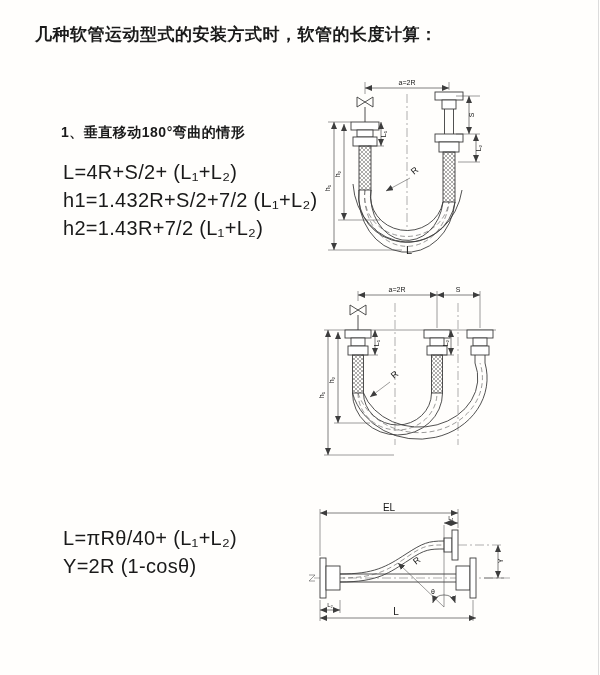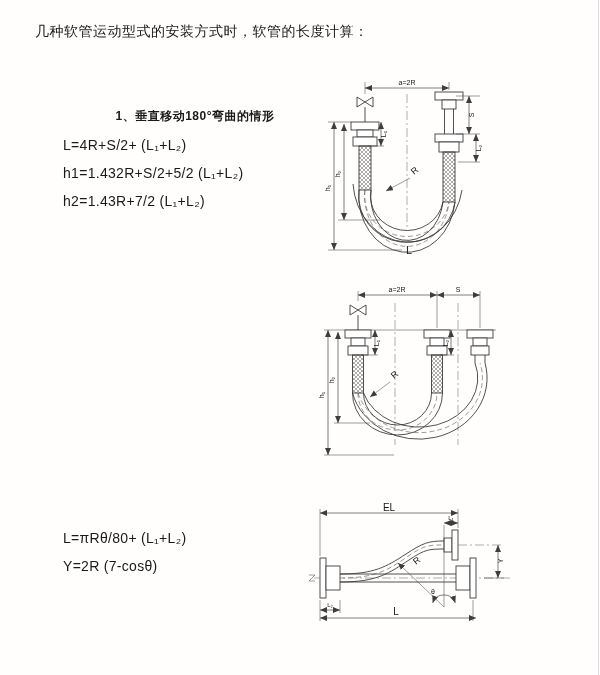--- a/index.html
+++ b/index.html
@@ -4,30 +4,30 @@
 <style>
   html,body{margin:0;padding:0;}
   body{
     width:600px;height:675px;background:#ffffff;
     font-family:"Liberation Sans","DejaVu Sans",sans-serif;
     color:#1a1a1a;position:relative;overflow:hidden;
   }
   .page{position:relative;width:600px;height:675px;background:#fffefc;}
   .edge-r{position:absolute;right:1px;top:0;bottom:0;width:1px;background:#dcdcdc;}
   .doc-title{
-    position:absolute;left:35px;top:23px;font-size:14px;font-weight:400;
+    position:absolute;left:35px;top:23px;font-size:17px;font-weight:700;
     letter-spacing:.5px;white-space:nowrap;
   }
   .calc-section{position:absolute;left:45px;width:300px;}
   .calc-section h2{
-    margin:0;font-size:12px;font-weight:700;letter-spacing:.5px;white-space:nowrap;text-align:center;
+    margin:16px;font-size:14px;font-weight:700;letter-spacing:.5px;white-space:nowrap;
   }
   .formulas{margin-top:6px;padding-left:18px;}
   .formula{
-    margin:0;font-size:14px;line-height:28px;letter-spacing:.3px;
+    margin:0;font-size:20px;line-height:28px;letter-spacing:.3px;
     font-weight:400;white-space:nowrap;
   }
   .s1{top:108px;}
   .s2{top:301px;}
   .s3{top:518px;}
   .diag{position:absolute;}
   .d1{left:322px;top:72px;width:190px;height:185px;}
   .d2{left:318px;top:283px;width:200px;height:185px;}
   .d3{left:306px;top:503px;width:210px;height:140px;}
   
@@ -65,21 +65,21 @@
 
 <div class="page">
   <div class="edge-r"></div>
 
   <div class="doc-title">几种软管运动型式的安装方式时，软管的长度计算：</div>
 
   <section class="calc-section s1">
     <h2>1、垂直移动180°弯曲的情形</h2>
     <div class="formulas">
       <p class="formula">L=4R+S/2+ (L₁+L₂)</p>
-      <p class="formula">h1=1.432R+S/2+5/2 (L₁+L₂)</p>
+      <p class="formula">h1=1.432R+S/2+7/2 (L₁+L₂)</p>
       <p class="formula">h2=1.43R+7/2 (L₁+L₂)</p>
     </div>
   </section>
 
   <svg class="diag d1" viewBox="0 0 190 185">
     <line class="cl" x1="85" y1="22" x2="85" y2="158"></line>
 
     <g>
       <line class="thin" x1="43" y1="10" x2="43" y2="22"></line>
       <line class="thin" x1="127" y1="10" x2="127" y2="18"></line>
@@ -228,22 +228,22 @@
     </g>
 
     <g>
       <text class="labR" x="76" y="96" transform="rotate(-40 76 96)">R</text>
       <line class="thin arrend" x1="72" y1="99" x2="52" y2="114"></line>
     </g>
   </svg>
 
   <section class="calc-section s3">
     <div class="formulas">
-      <p class="formula">L=πRθ/80+ (L₁+L₂)</p>
-      <p class="formula">Y=2R (7-cosθ)</p>
+      <p class="formula">L=πRθ/40+ (L₁+L₂)</p>
+      <p class="formula">Y=2R (1-cosθ)</p>
     </div>
   </section>
 
   <svg class="diag d3" viewBox="0 0 210 140">
     <line class="cl" x1="8" y1="75" x2="205" y2="75"></line>
     <path class="thin" d="M3,72 L9,72 L3,78 L9,78"></path>
 
     <g>
       <line class="ln" x1="34" y1="71" x2="150" y2="71"></line>
       <line class="ln" x1="34" y1="79" x2="150" y2="79"></line>

